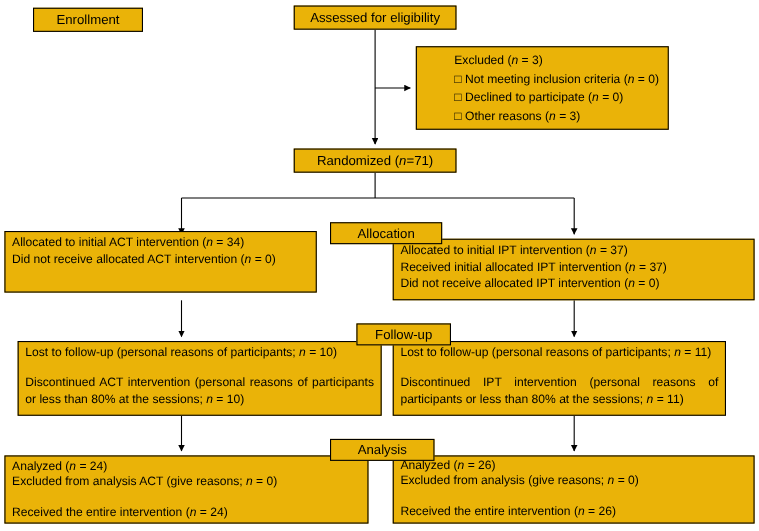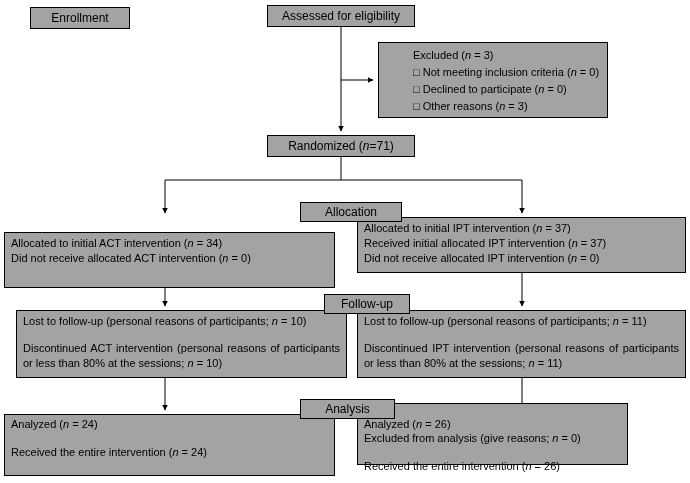--- a/index.html
+++ b/index.html
@@ -18,21 +18,21 @@
   svg.connectors {
     position: absolute;
     left: 0; top: 0;
     width: 690px; height: 483px;
     z-index: 0;
   }
 
   .box {
     position: absolute;
     border: 1px solid #000;
-    background: #a3a3a3;
+    background: #eab308;
     padding: 3px 6px;
     z-index: 1;
   }
   .box .line { line-height: 15px; min-height: 15px; }
   .box .line i { font-style: italic; }
 
   .hdr {
     display: flex;
     align-items: center;
     justify-content: center;
@@ -45,31 +45,31 @@
   .justify .line { text-align: justify; }
 
   
   #enrollment      { left: 30px;  top: 7px;   width: 100px; height: 22px; }
   #eligibility     { left: 267px; top: 5px;   width: 148px; height: 22px; }
   #excluded        { left: 378px; top: 42px;  width: 230px; height: 76px; padding-top: 4px; }
   #excluded .line  { line-height: 17px; min-height: 17px; padding-left: 28px; }
   #randomized      { left: 267px; top: 135px; width: 148px; height: 22px; }
 
   #stage-allocation { left: 300px; top: 202px; width: 102px; height: 20px; }
-  #act-allocation   { left: 4px;   top: 232px; width: 331px; height: 56px; }
+  #act-allocation   { left: 4px;   top: 210px; width: 284px; height: 56px; }
   #ipt-allocation   { left: 357px; top: 217px; width: 329px; height: 56px; }
 
   #stage-followup   { left: 300px; top: 294px; width: 86px; height: 20px; margin-left: 24px; }
   #act-followup     { left: 16px;   top: 310px; width: 331px; height: 68px; }
-  #ipt-followup     { left: 357px; top: 310px; width: 329px; height: 68px; }
+  #ipt-followup     { left: 357px; top: 310px; width: 303px; height: 68px; }
   #act-followup .blankline, #ipt-followup .blankline { min-height: 12px; line-height: 12px; }
 
   #stage-analysis   { left: 300px; top: 399px; width: 95px; height: 20px; }
   #act-analysis     { left: 4px;   top: 414px; width: 331px; height: 62px; padding-top: 2px; }
-  #ipt-analysis     { left: 357px; top: 403px; width: 271px; height: 62px; padding-top: 13px; }
+  #ipt-analysis     { left: 357px; top: 414px; width: 329px; height: 62px; padding-top: 1px; }
   #act-analysis .line, #ipt-analysis .line { line-height: 14px; min-height: 14px; }
 </style>
 </head>
 <body>
 
 <div class="canvas">
 
   <svg class="connectors" viewBox="0 0 690 483" xmlns="http://www.w3.org/2000/svg">
     <defs>
       <marker id="arrow" markerWidth="8" markerHeight="8" refX="5.5" refY="3" orient="auto">
@@ -130,20 +130,21 @@
   <div id="ipt-followup" class="box justify">
       <div class="line">Lost to follow-up (personal reasons of participants; <i>n</i> = 11)</div>
       <div class="line blankline">&nbsp;</div>
       <div class="line">Discontinued IPT intervention (personal reasons of participants or less than 80% at the sessions; <i>n</i> = 11)</div>
     </div>
 
   <div id="stage-analysis" class="box hdr">Analysis</div>
 
   <div id="act-analysis" class="box">
       <div class="line">Analyzed (<i>n</i> = 24)</div>
+      <div class="line">Excluded from analysis ACT (give reasons; <i>n</i> = 0)</div>
       <div class="line blankline">&nbsp;</div>
       <div class="line">Received the entire intervention (<i>n</i> = 24)</div>
     </div>
 
   <div id="ipt-analysis" class="box">
       <div class="line">Analyzed (<i>n</i> = 26)</div>
       <div class="line">Excluded from analysis (give reasons; <i>n</i> = 0)</div>
       <div class="line blankline">&nbsp;</div>
       <div class="line">Received the entire intervention (<i>n</i> = 26)</div>
     </div>

